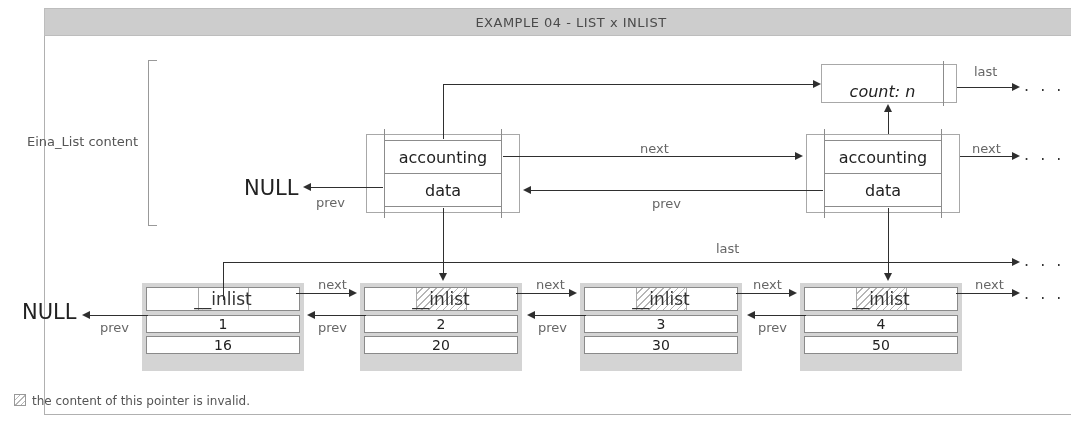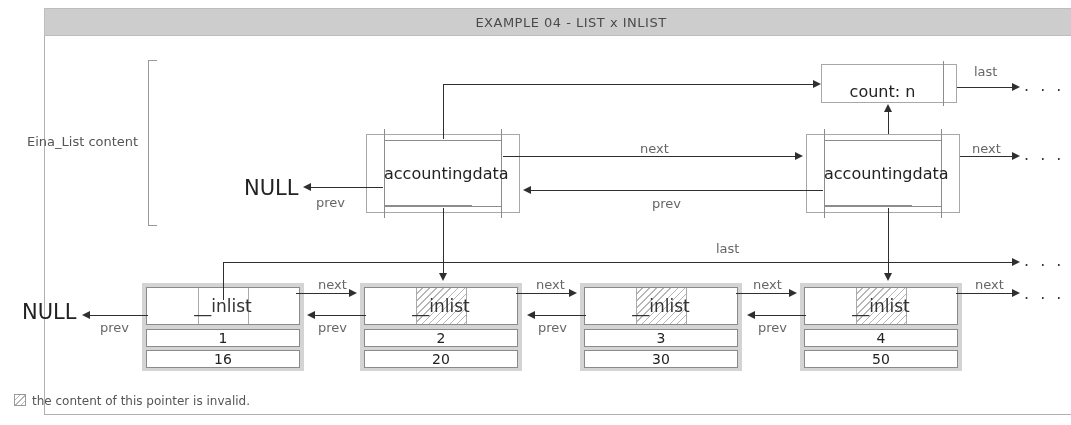--- a/index.html
+++ b/index.html
@@ -19,32 +19,32 @@
   .arr-r{border-width:4px 0 4px 8px;border-left-color:#2f2f2f;}
   .arr-l{border-width:4px 8px 4px 0;border-right-color:#2f2f2f;}
   .arr-u{border-width:0 4px 8px 4px;border-bottom-color:#2f2f2f;}
   .arr-d{border-width:8px 4px 0 4px;border-top-color:#2f2f2f;}
   .lbl{position:absolute;font-size:13px;color:#666;white-space:nowrap;}
   .dots{position:absolute;font-size:16px;color:#333;letter-spacing:3px;white-space:nowrap;}
   .null-lbl{position:absolute;font-size:21px;color:#222;white-space:nowrap;}
   
   .struct-box{position:absolute;border:1px solid #a8a8a8;box-sizing:border-box;background:#fff;}
   .struct-inner{position:absolute;left:17px;right:17px;top:5px;bottom:5px;
-      border-top:1px solid #8c8c8c;border-bottom:1px solid #8c8c8c;display:flex;flex-direction:row;text-align:center;}
+      border-top:1px solid #8c8c8c;border-bottom:1px solid #8c8c8c;display:flex;flex-direction:column;text-align:center;}
   .struct-vl{position:absolute;top:-6px;bottom:-6px;width:1px;background:#8c8c8c;}
   .struct-row{flex:1;display:flex;align-items:center;justify-content:center;font-size:16px;color:#222;}
   .struct-row.first{border-bottom:1px solid #8c8c8c;}
   
   #count-box{position:absolute;left:821px;top:64px;width:136px;height:39px;border:1px solid #a8a8a8;box-sizing:border-box;}
-  #count-box .cell{position:absolute;left:0;top:16px;bottom:0;width:121px;display:flex;align-items:center;justify-content:center;font-size:16px;color:#222;}
+  #count-box .cell{position:absolute;left:0;top:16px;bottom:0;width:121px;display:flex;align-items:center;justify-content:center;font-size:16px;color:#222;font-style:italic;}
   #count-box .divider{position:absolute;left:121px;top:-4px;bottom:-4px;width:1px;background:#8c8c8c;}
   
   .inode{position:absolute;top:283px;width:162px;height:88px;background:#d4d4d4;box-sizing:border-box;padding:4px;}
   .inode .cell{background:#fff;border:1px solid #8a8a8a;box-sizing:border-box;position:relative;}
-  .inode .head{height:38px;display:flex;align-items:center;justify-content:center;font-size:17px;color:#333;}
+  .inode .head{height:24px;display:flex;align-items:center;justify-content:center;font-size:17px;color:#333;}
   .inode .head .third{position:absolute;top:0;bottom:0;width:1px;background:#aaa;}
   .inode .head .t1{left:33.3%;}
   .inode .head .t2{left:66.6%;}
   .inode .head .mid-third{position:absolute;top:0;bottom:0;left:33.3%;width:33.3%;}
   .inode .head .mid-third.hatched{background:repeating-linear-gradient(135deg,#fff 0px,#fff 4px,#b6b6b6 4px,#b6b6b6 5px);}
   .inode .head .head-text{position:relative;z-index:2;}
   .inode .val{height:18px;margin-top:3px;display:flex;align-items:center;justify-content:center;font-size:14px;color:#222;}
   .inode .val.v1{margin-top:4px;}
   
   #bracket{position:absolute;left:148px;top:60px;width:8px;height:164px;

